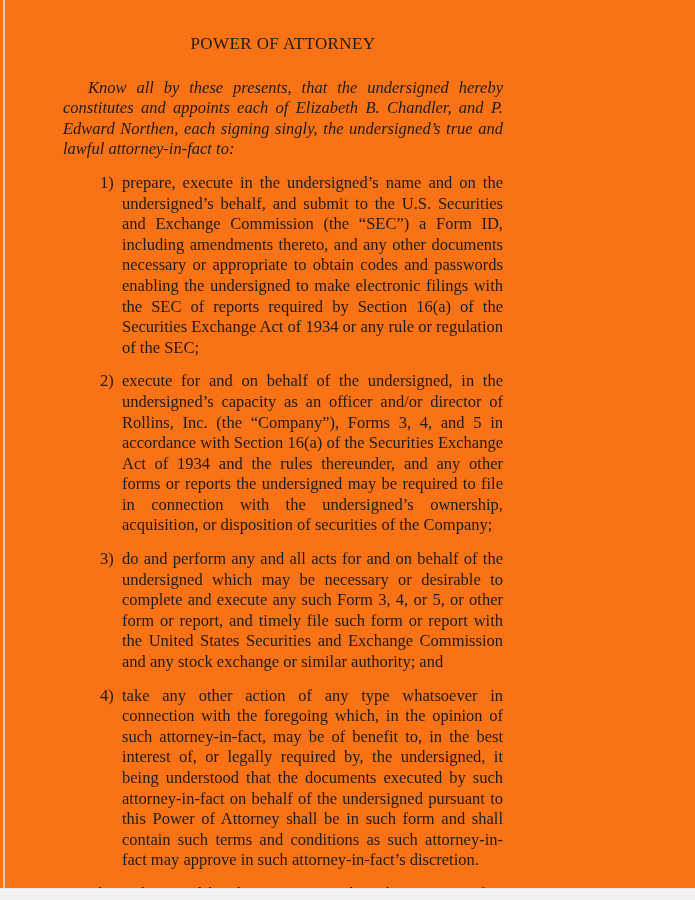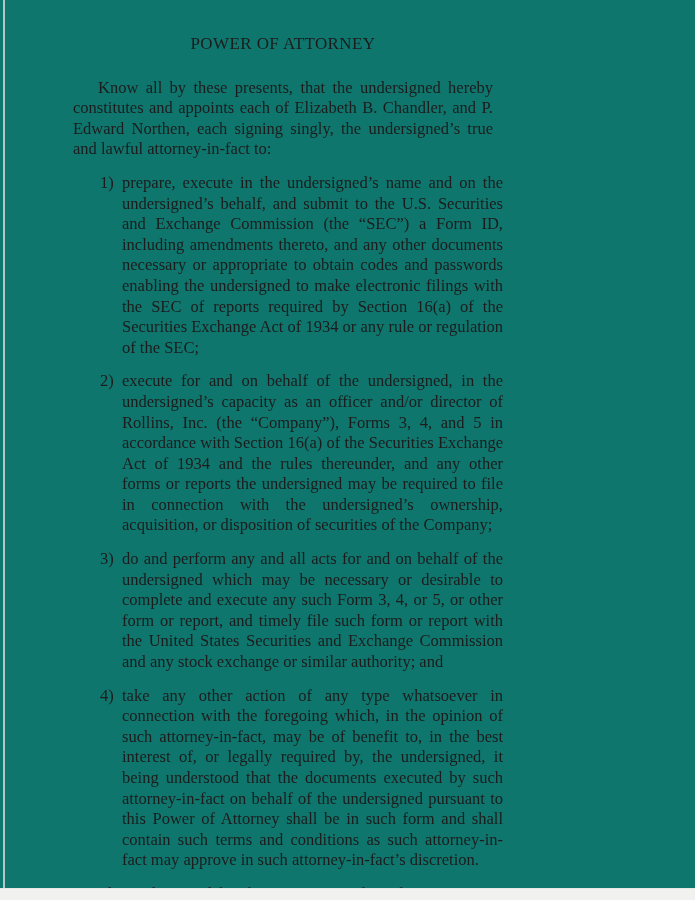--- a/index.html
+++ b/index.html
@@ -4,21 +4,21 @@
 <style>
   html, body {
     margin: 0;
     padding: 0;
     background: #ffffff;
   }
   .page {
     position: relative;
     width: 695px;
     height: 900px;
-    background: #0f766e;
+    background: #f97316;
     overflow: hidden;
     font-family: "Liberation Serif", "DejaVu Serif", serif;
     color: #1c1c1c;
   }
   
   .edge-left {
     position: absolute;
     left: 3px;
     top: 0;
     width: 2px;
@@ -45,23 +45,24 @@
   }
   .doc-title {
     margin: 0 0 23px 0;
     text-align: center;
     font-size: 17px;
     font-weight: 400;
     letter-spacing: 0.4px;
     white-space: nowrap;
   }
   .para {
-    margin: 10px;
+    margin: 0;
     text-align: justify;
     text-indent: 25px;
+    font-style: italic;
   }
   .powers-list {
     margin-top: 1px;
   }
   .power-item {
     display: flex;
     margin-top: 13px;
   }
   .power-num {
     flex: 0 0 59px;

